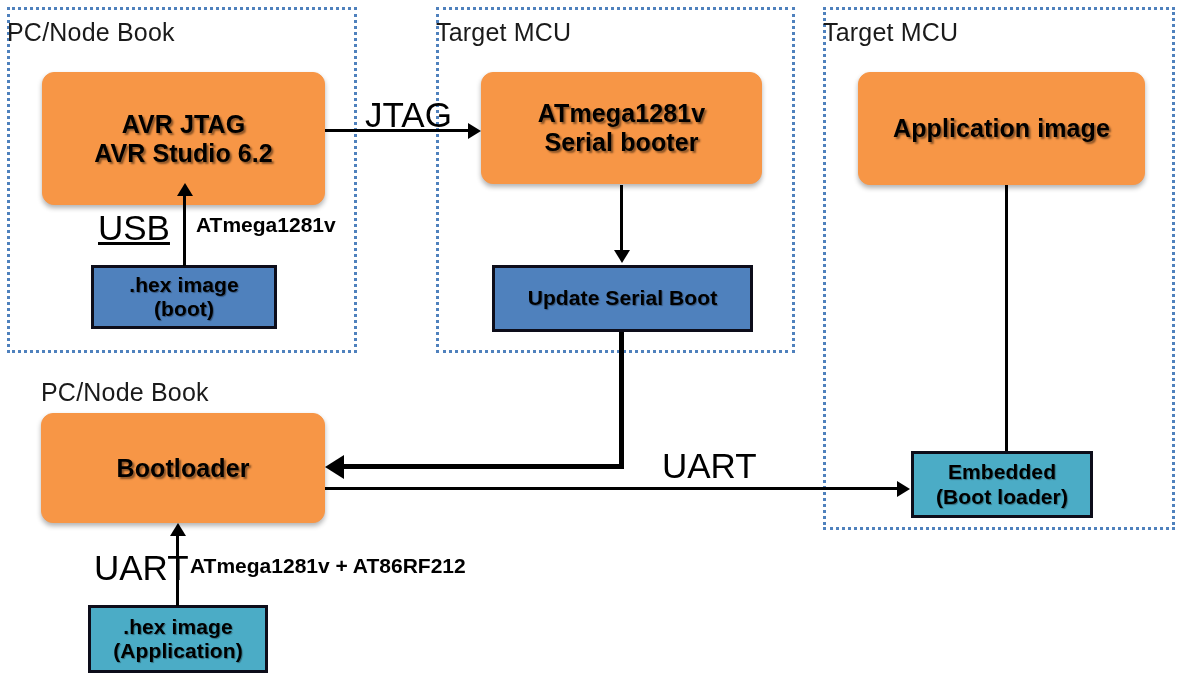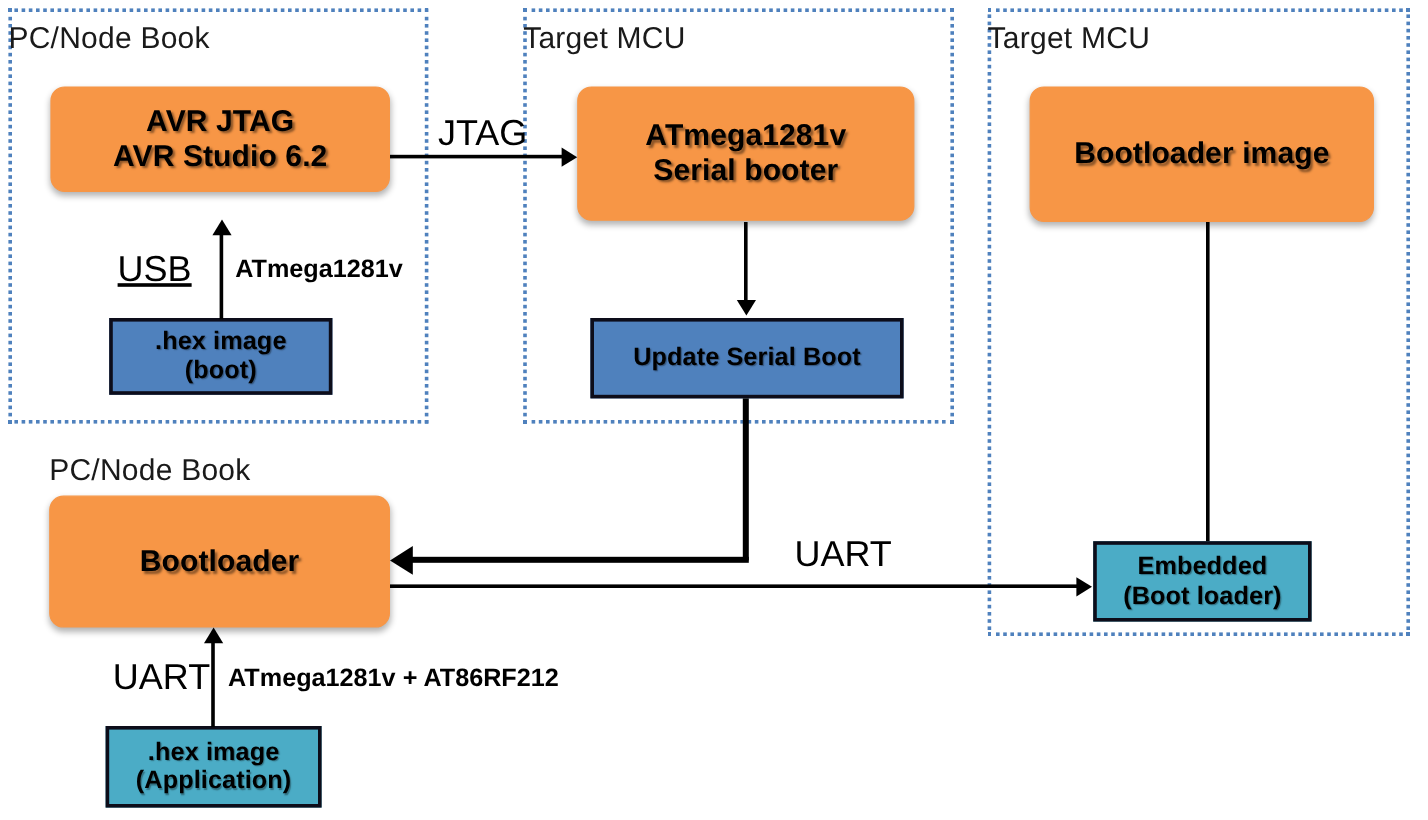--- a/index.html
+++ b/index.html
@@ -105,21 +105,21 @@
   }
 
   
   .edge-label {
     position: absolute;
     white-space: nowrap;
     color: #000000;
     font-family: "Liberation Sans", sans-serif;
   }
   .label-big {
-    font-size: 30px;
+    font-size: 35px;
     font-weight: 400;
   }
   .label-bold {
     font-size: 21px;
     font-weight: bold;
   }
 </style>
 </head>
 <body>
 
@@ -128,41 +128,41 @@
   <div class="panel" style="left:7px; top:7px; width:350px; height:346px;"></div>
   <div class="panel" style="left:436px; top:7px; width:359px; height:346px;"></div>
   <div class="panel" style="left:823px; top:7px; width:352px; height:523px;"></div>
 
   <div class="panel-title" style="left:7px; top:18px; width:350px;">PC/Node Book</div>
   <div class="panel-title" style="left:436px; top:18px; width:359px;">Target MCU</div>
   <div class="panel-title" style="left:823px; top:18px; width:352px;">Target MCU</div>
 
   <div class="panel-title" style="left:41px; top:378px; width:284px;">PC/Node Book</div>
 
-  <div class="box box-orange" style="left:42px; top:72px; width:283px; height:88px;">
+  <div class="box box-orange" style="left:42px; top:72px; width:283px; height:133px;">
     <span class="line1">AVR JTAG</span>
     <span class="line2">AVR Studio 6.2</span>
   </div>
 
   <div class="box box-blue" style="left:91px; top:265px; width:186px; height:64px;">
     <span class="line1">.hex image</span>
     <span class="line2">(boot)</span>
   </div>
 
   <div class="box box-orange" style="left:481px; top:72px; width:281px; height:112px;">
     <span class="line1">ATmega1281v</span>
     <span class="line2">Serial booter</span>
   </div>
 
   <div class="box box-blue" style="left:492px; top:265px; width:261px; height:67px;">
     <span class="line1">Update Serial Boot</span>
   </div>
 
   <div class="box box-orange" style="left:858px; top:72px; width:287px; height:113px;">
-    <span class="line1">Bootloader image</span>
+    <span class="line1">Application image</span>
   </div>
 
   <div class="box box-teal" style="left:911px; top:451px; width:182px; height:67px;">
     <span class="line1">Embedded</span>
     <span class="line2">(Boot loader)</span>
   </div>
 
   <div class="box box-orange" style="left:41px; top:413px; width:284px; height:110px;">
     <span class="line1">Bootloader</span>
   </div>

